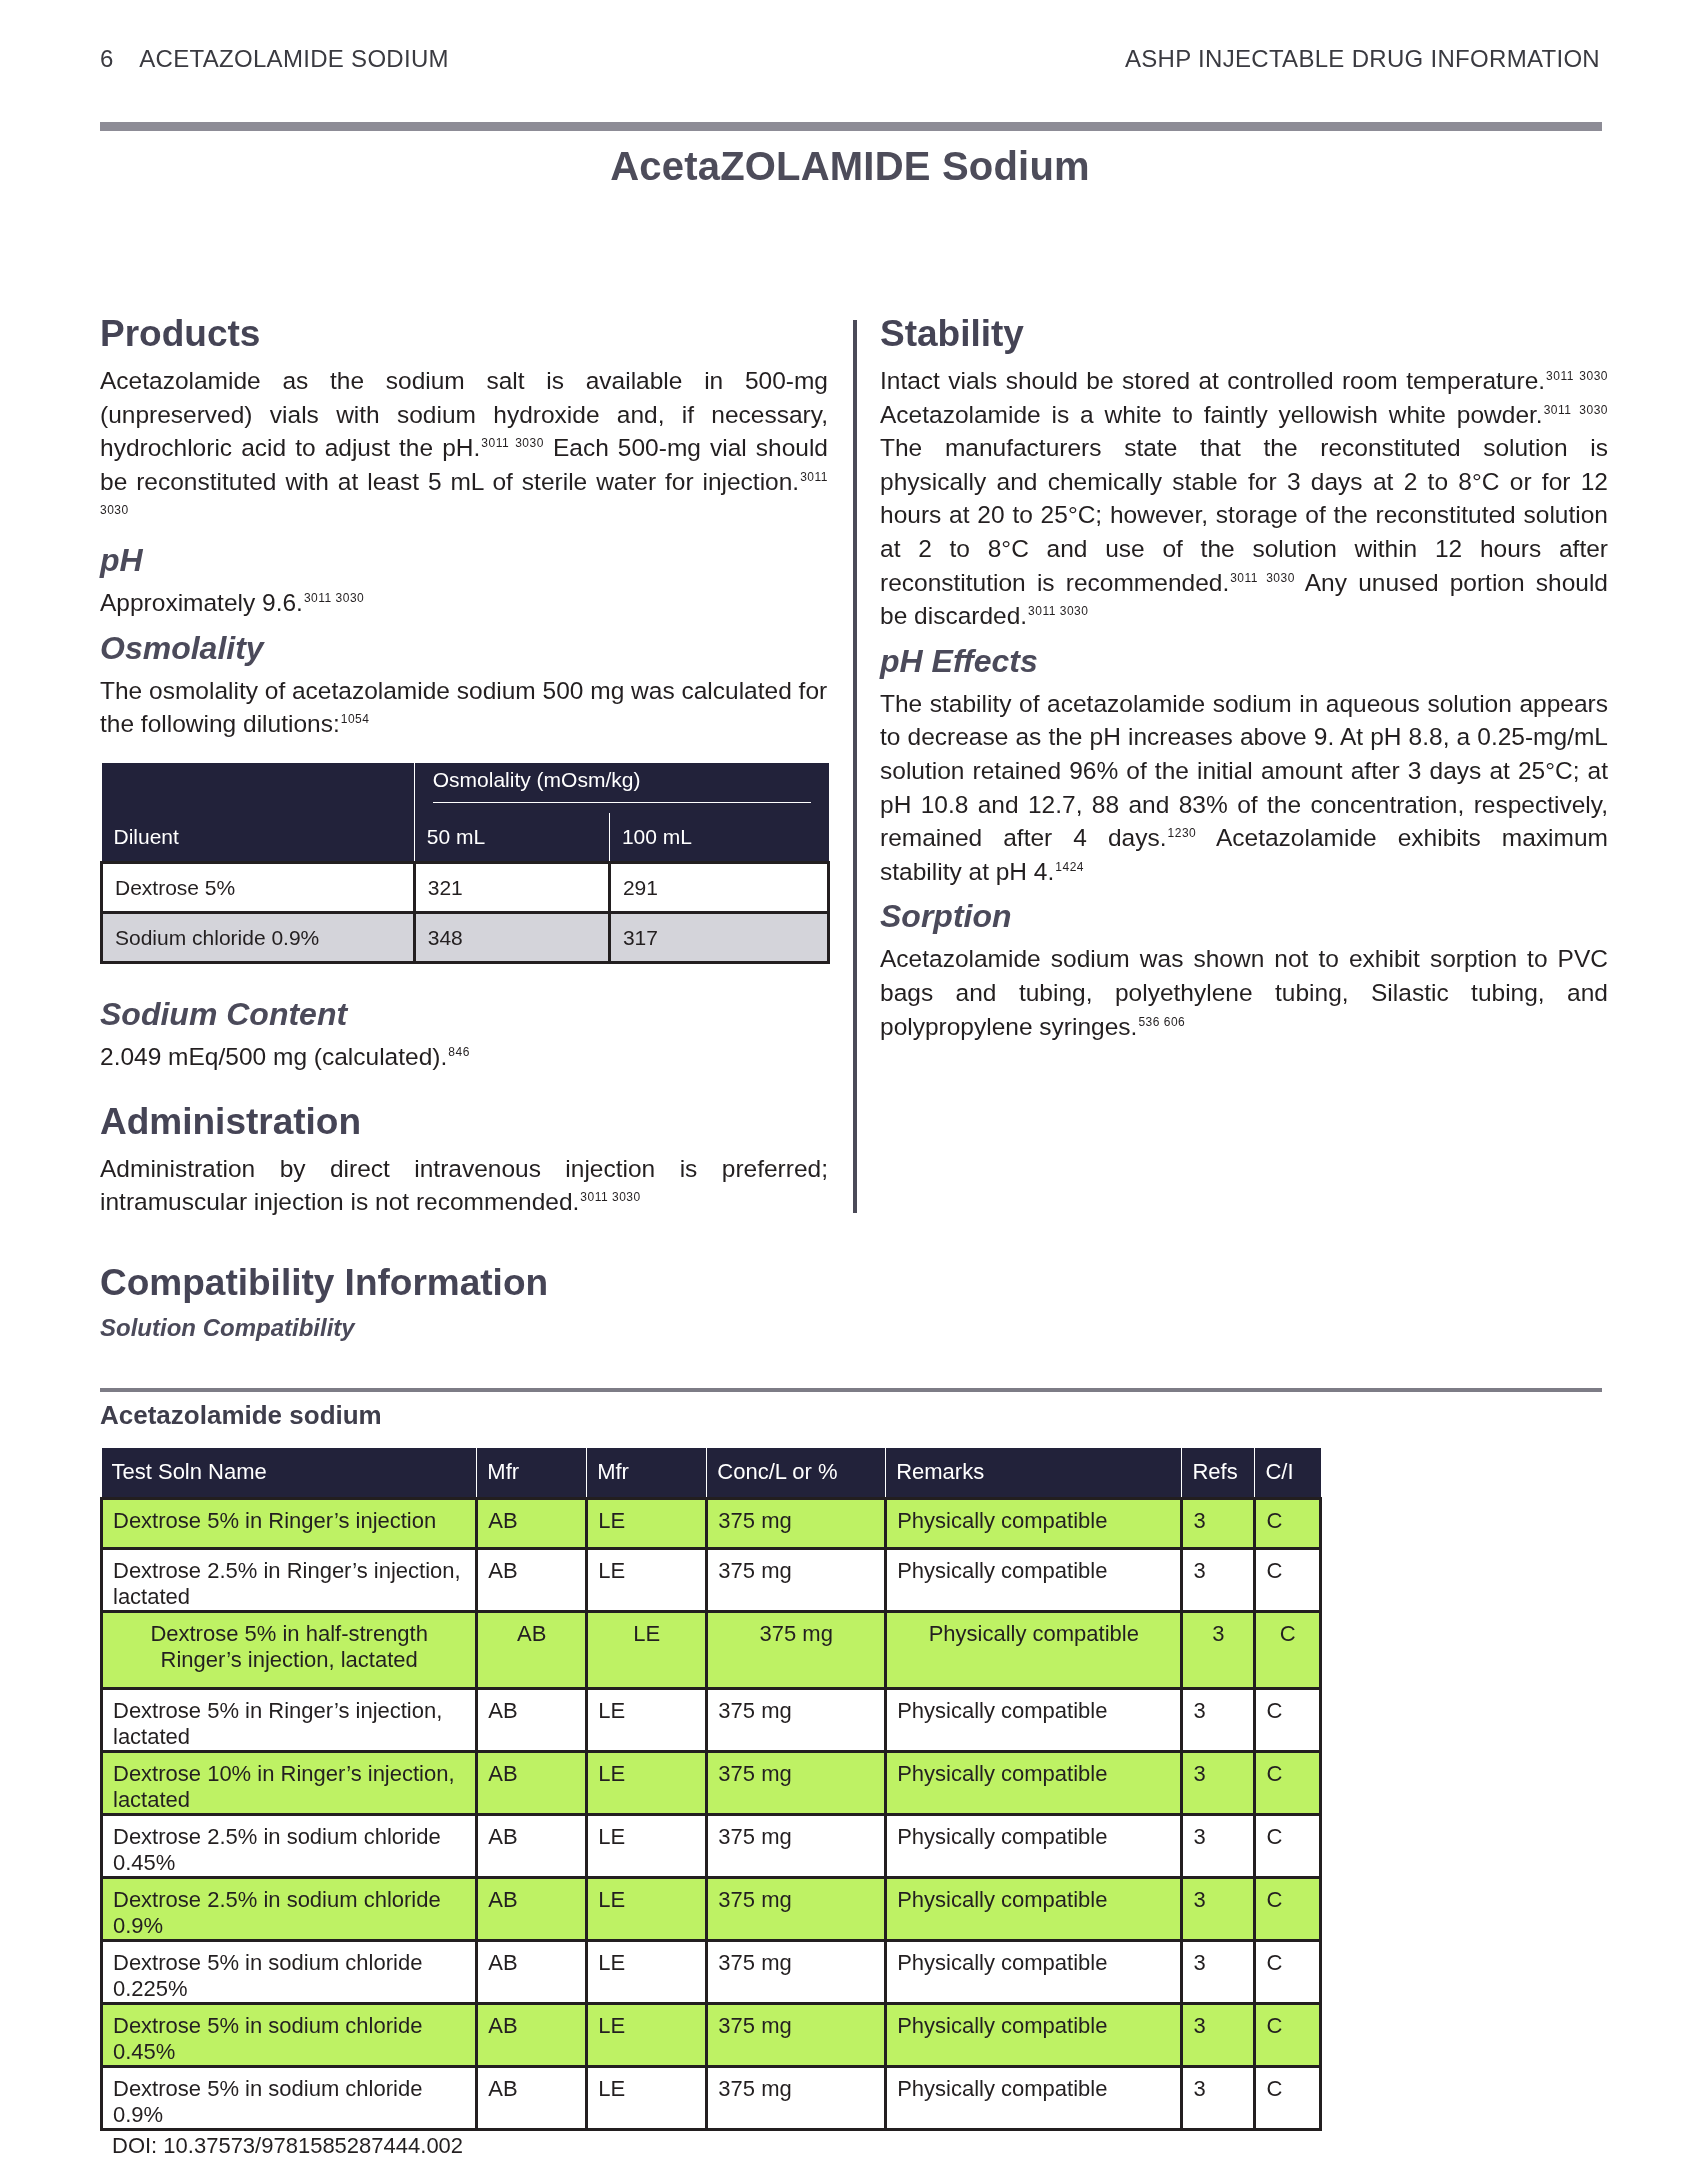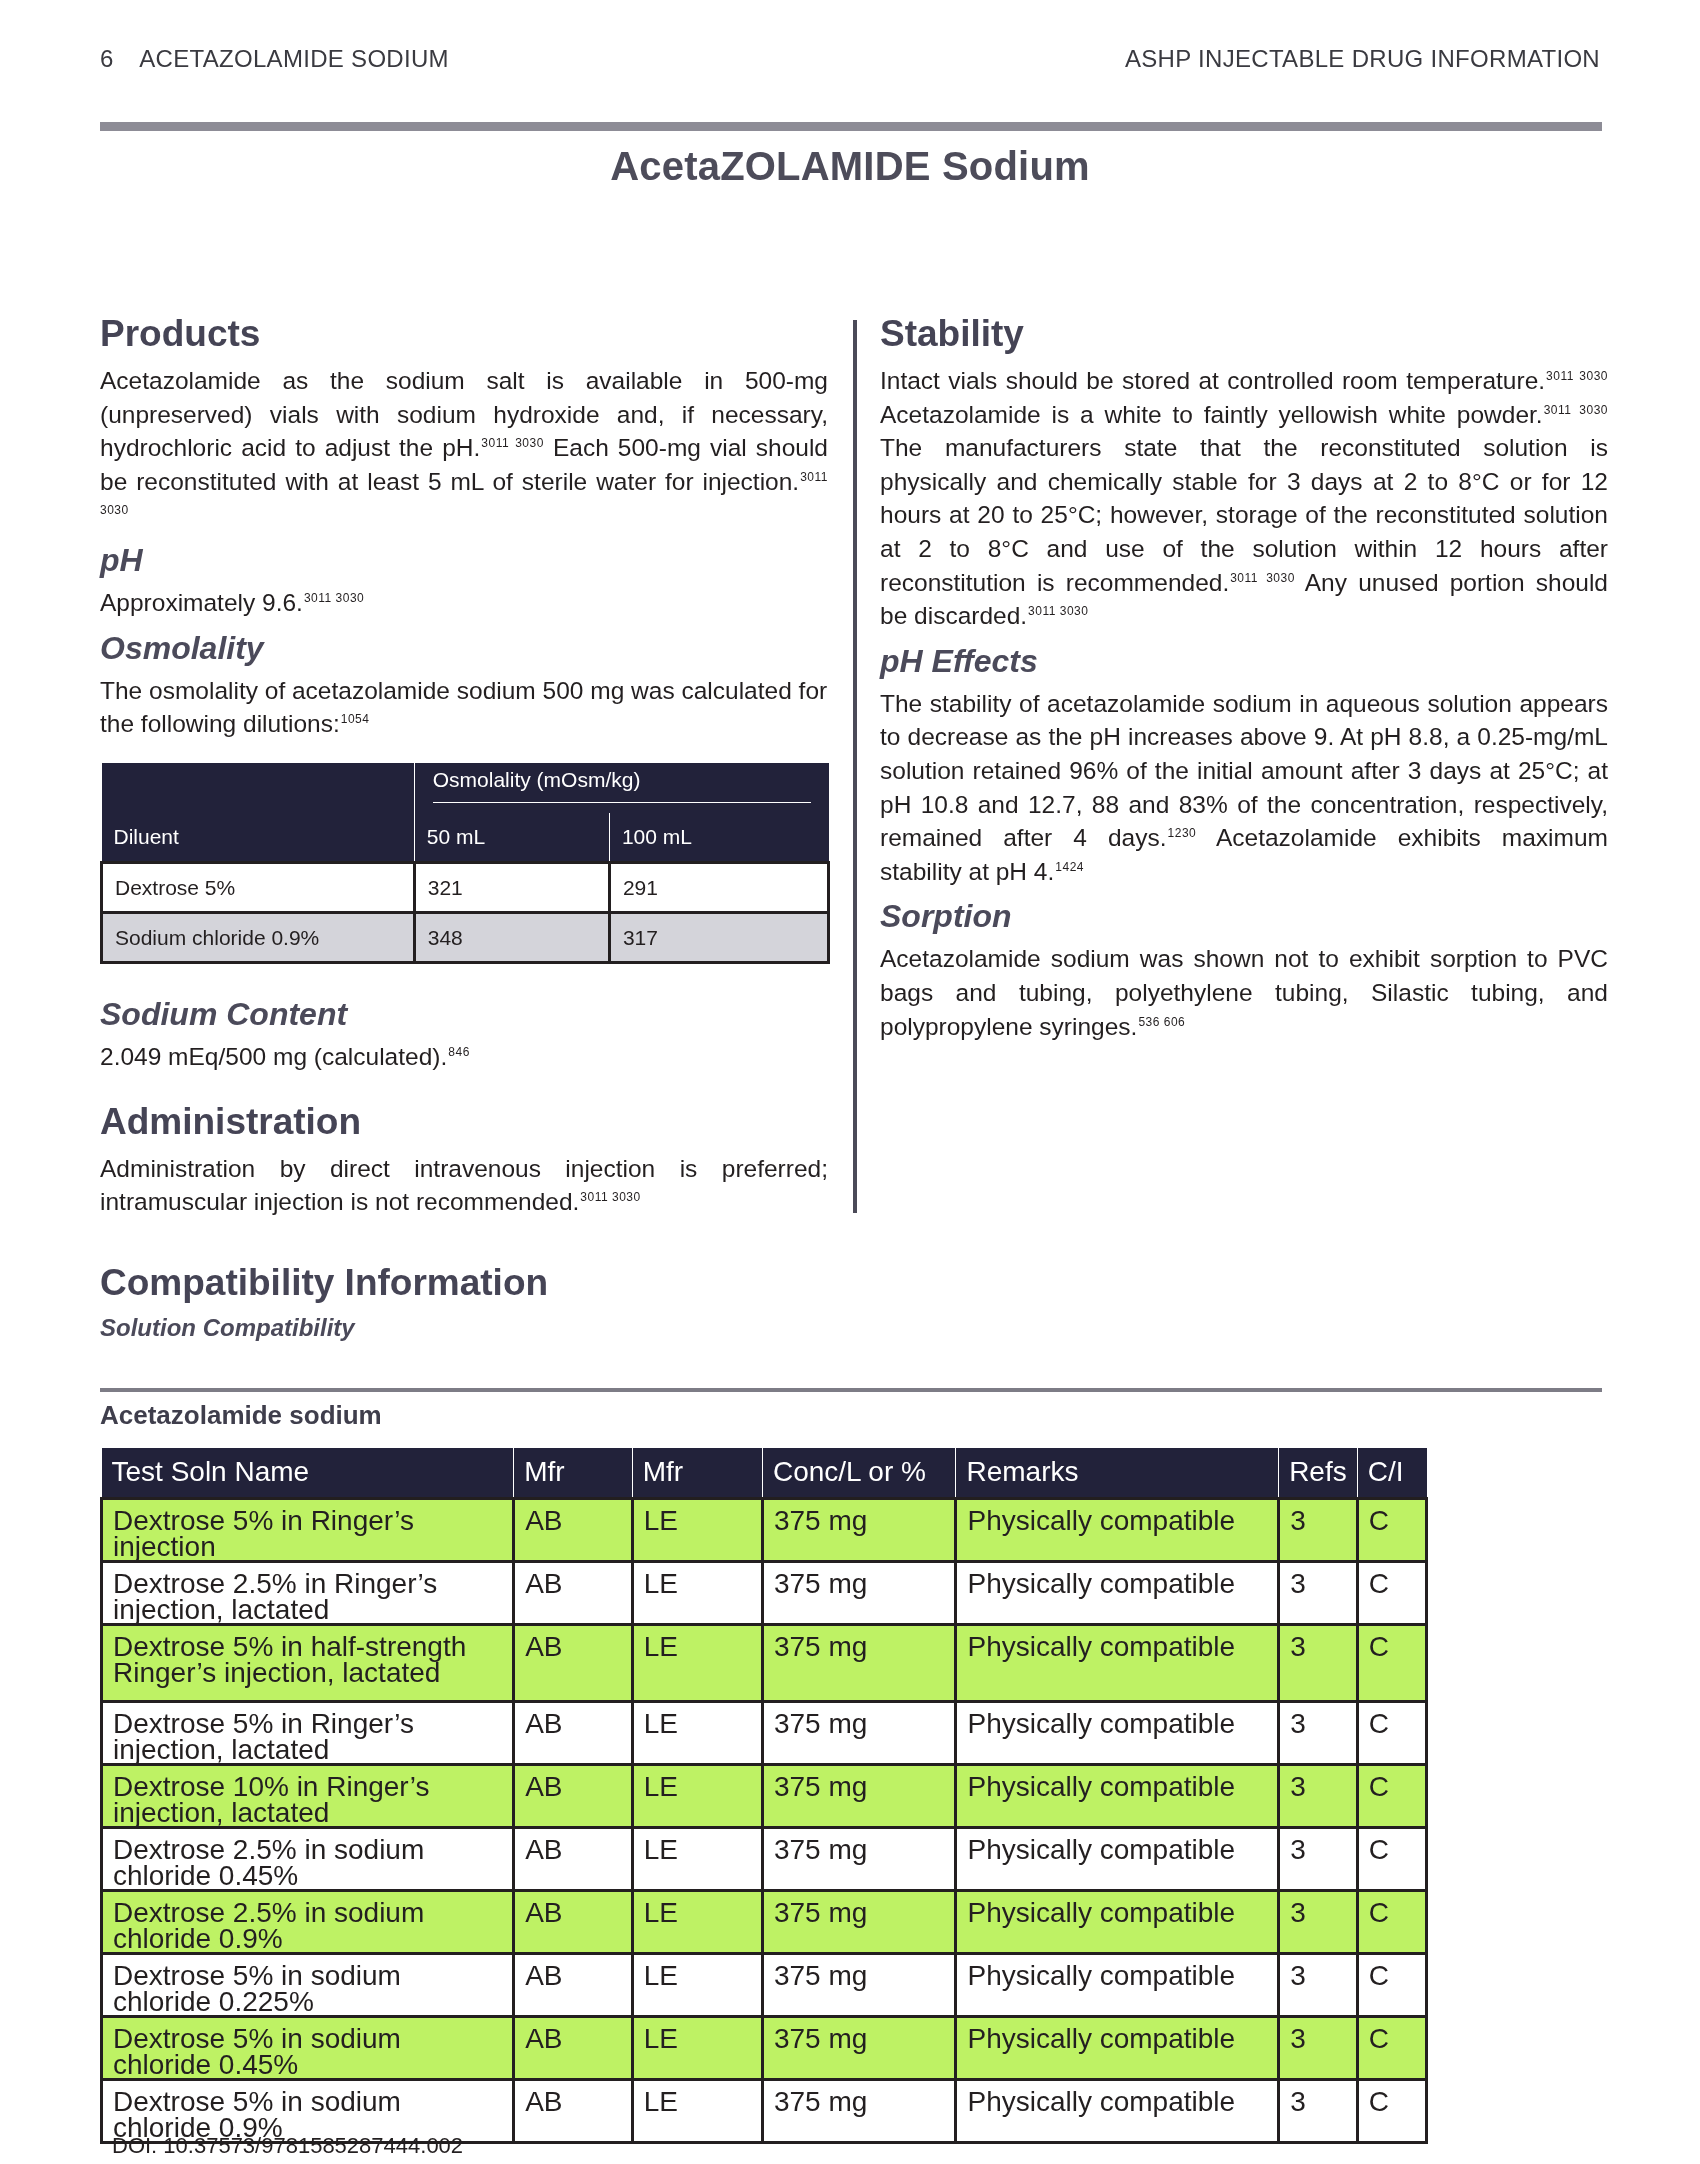--- a/index.html
+++ b/index.html
@@ -80,34 +80,34 @@
     left: 100px; top: 1314px; font-size: 24px; font-weight: bold; font-style: italic; color: #4b4a5a;
   }
   .compat-rule {
     left: 100px; top: 1388px; width: 1502px; height: 4px; background: #7d7c86;
   }
   .compat-drug {
     left: 100px; top: 1400px; font-size: 26px; font-weight: bold; color: #3f3e4c;
   }
 
   table.compat {
-    position: absolute; left: 100px; top: 1448px; width: 1328px;
-    border-collapse: collapse; font-size: 28px;
+    position: absolute; left: 100px; top: 1448px; width: 1222px;
+    border-collapse: collapse; font-size: 22px;
   }
   table.compat th {
     background: #22223a; color: #ffffff; font-weight: normal; text-align: left;
     height: 50px; padding: 0 10px; border-left: 1.5px solid #ffffff;
   }
   table.compat th:first-child { border-left: none; }
   table.compat td {
     border: 3px solid #231f20; padding: 8px 10px 0 10px; vertical-align: top;
     height: 50px; color: #231f20; line-height: 26px;
   }
   table.compat tr.alt td { background: #bef264; }
-  table.compat tr.tall td { height: 77px; }
+  table.compat tr.tall td { height: 77px; text-align: center; }
 
   .doi {
     left: 112px; top: 2146px; font-size: 22px; color: #231f20;
     transform: translateY(-50%);
   }
 </style>
 </head>
 <body>
 
 <div class="abs run-head">

